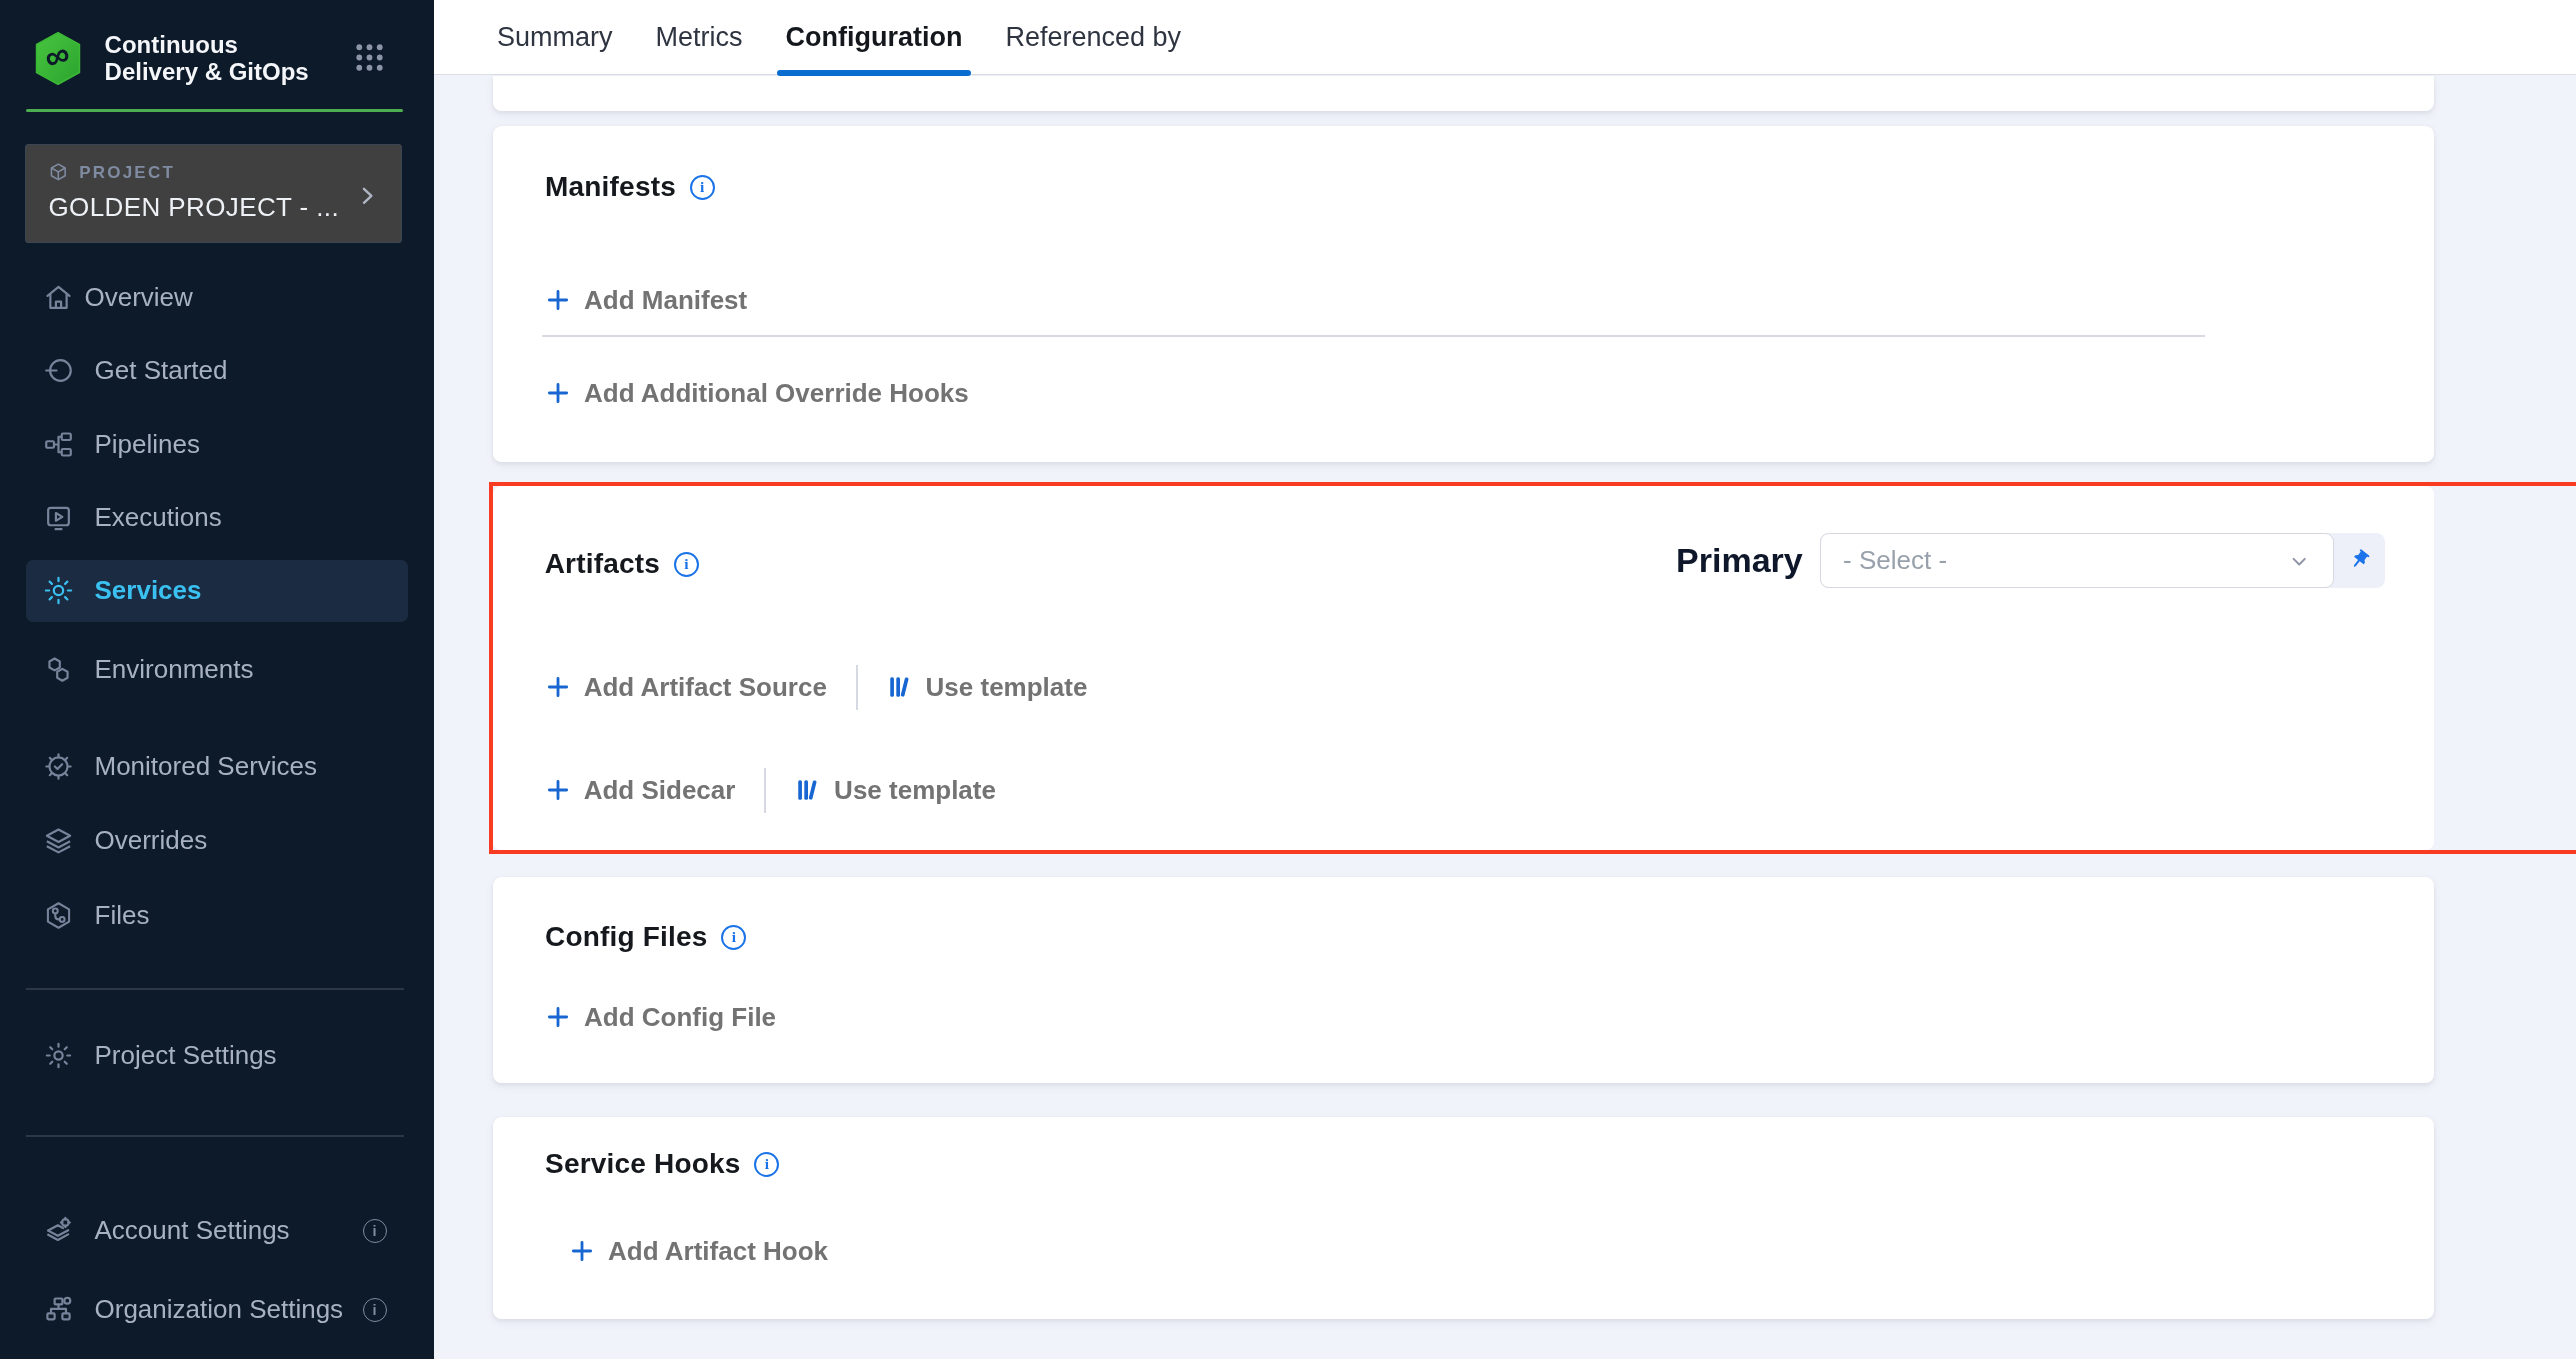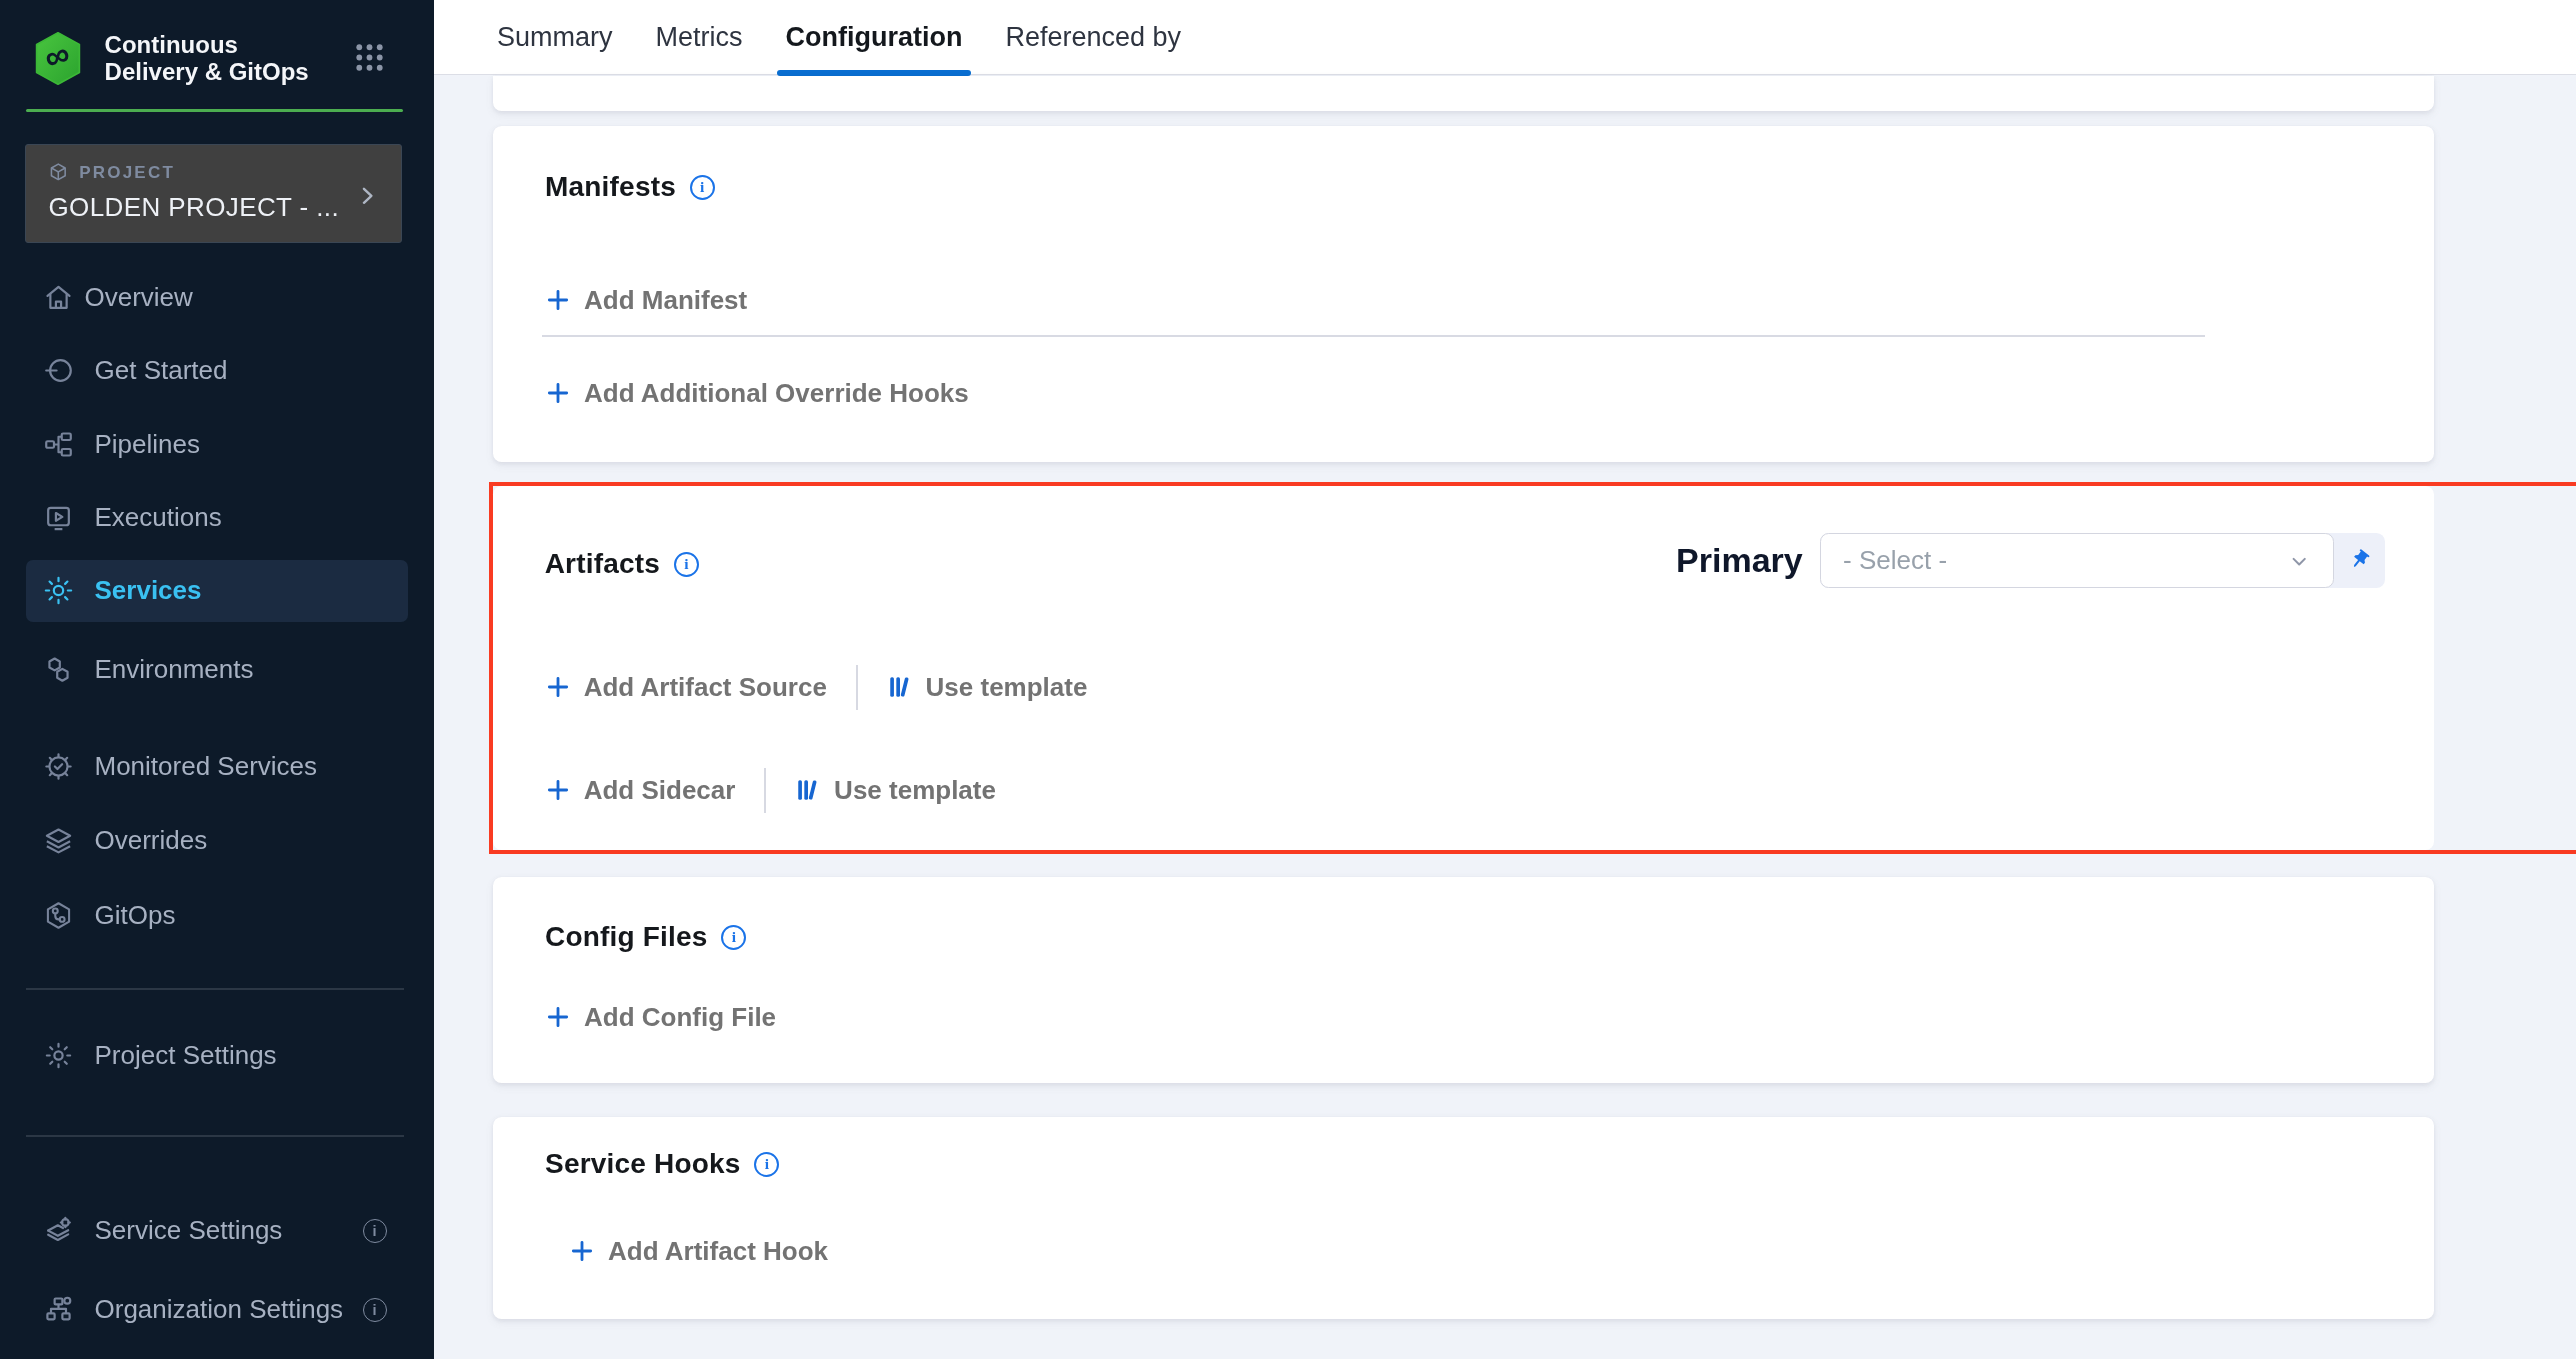--- a/index.html
+++ b/index.html
@@ -214,21 +214,21 @@
 
       <div class="nav-item ni-gitops">
         <span class="nicon">
           <svg width="31" height="31" viewBox="0 0 24 24" fill="none" stroke="currentColor" stroke-width="1.6" stroke-linejoin="round">
             <path d="M12 2.5l8.2 4.7v9.6L12 21.5l-8.2-4.7V7.2z"></path>
             <circle cx="9.5" cy="8.5" r="1.9"></circle>
               <circle cx="14.8" cy="15" r="1.9"></circle>
             <path d="M9.5 10.4v2.1a2.6 2.6 0 0 0 2.6 2.5h.8" stroke-linecap="round"></path>
           </svg>
         </span>
-        <span>GitOps</span>
+        <span>Files</span>
       </div>
     </nav>
 
     <div class="side-divider sd-1"></div>
 
     <div class="nav-item ni-projset">
       <span class="nicon">
         <svg width="31" height="31" viewBox="0 0 24 24" fill="none" stroke="currentColor" stroke-width="1.7" stroke-linecap="round" stroke-linejoin="round">
           <circle cx="12" cy="12" r="3.2"></circle>
           <path d="M12 3v2.2M12 18.8V21M3 12h2.2M18.8 12H21M5.6 5.6l1.6 1.6M16.8 16.8l1.6 1.6M18.4 5.6l-1.6 1.6M7.2 16.8l-1.6 1.6"></path>
@@ -242,21 +242,21 @@
     <div class="nav-item ni-account">
       <span class="nicon">
         <svg width="31" height="31" viewBox="0 0 24 24" fill="none" stroke="currentColor" stroke-width="1.7" stroke-linecap="round" stroke-linejoin="round">
           <path d="M4 12l7.5-4 4 2.1"></path>
           <path d="M4 15.3l7.5 4 8-4.3"></path>
           <path d="M4 12.1l7.5 4 8-4.3"></path>
           <circle cx="17.3" cy="5.8" r="2.6"></circle>
           <path d="M17.3 2.2v1.2M17.3 8.2v1.2M13.8 5.8H15M19.6 5.8h1.2"></path>
         </svg>
       </span>
-      <span>Service Settings</span>
+      <span>Account Settings</span>
       <span class="nav-info">i</span>
     </div>
 
     <div class="nav-item ni-org">
       <span class="nicon">
         <svg width="31" height="31" viewBox="0 0 24 24" fill="none" stroke="currentColor" stroke-width="1.7" stroke-linejoin="round">
           <rect x="9" y="3.5" width="6" height="4.6" rx="0.8"></rect>
           <path d="M12 8.1v3.4M12 11.5H6.2v3.4M12 11.5h5.8v3.4"></path>
           <rect x="3.4" y="15" width="5.6" height="4.6" rx="0.8"></rect>
           <rect x="15" y="15" width="5.6" height="4.6" rx="0.8"></rect>

